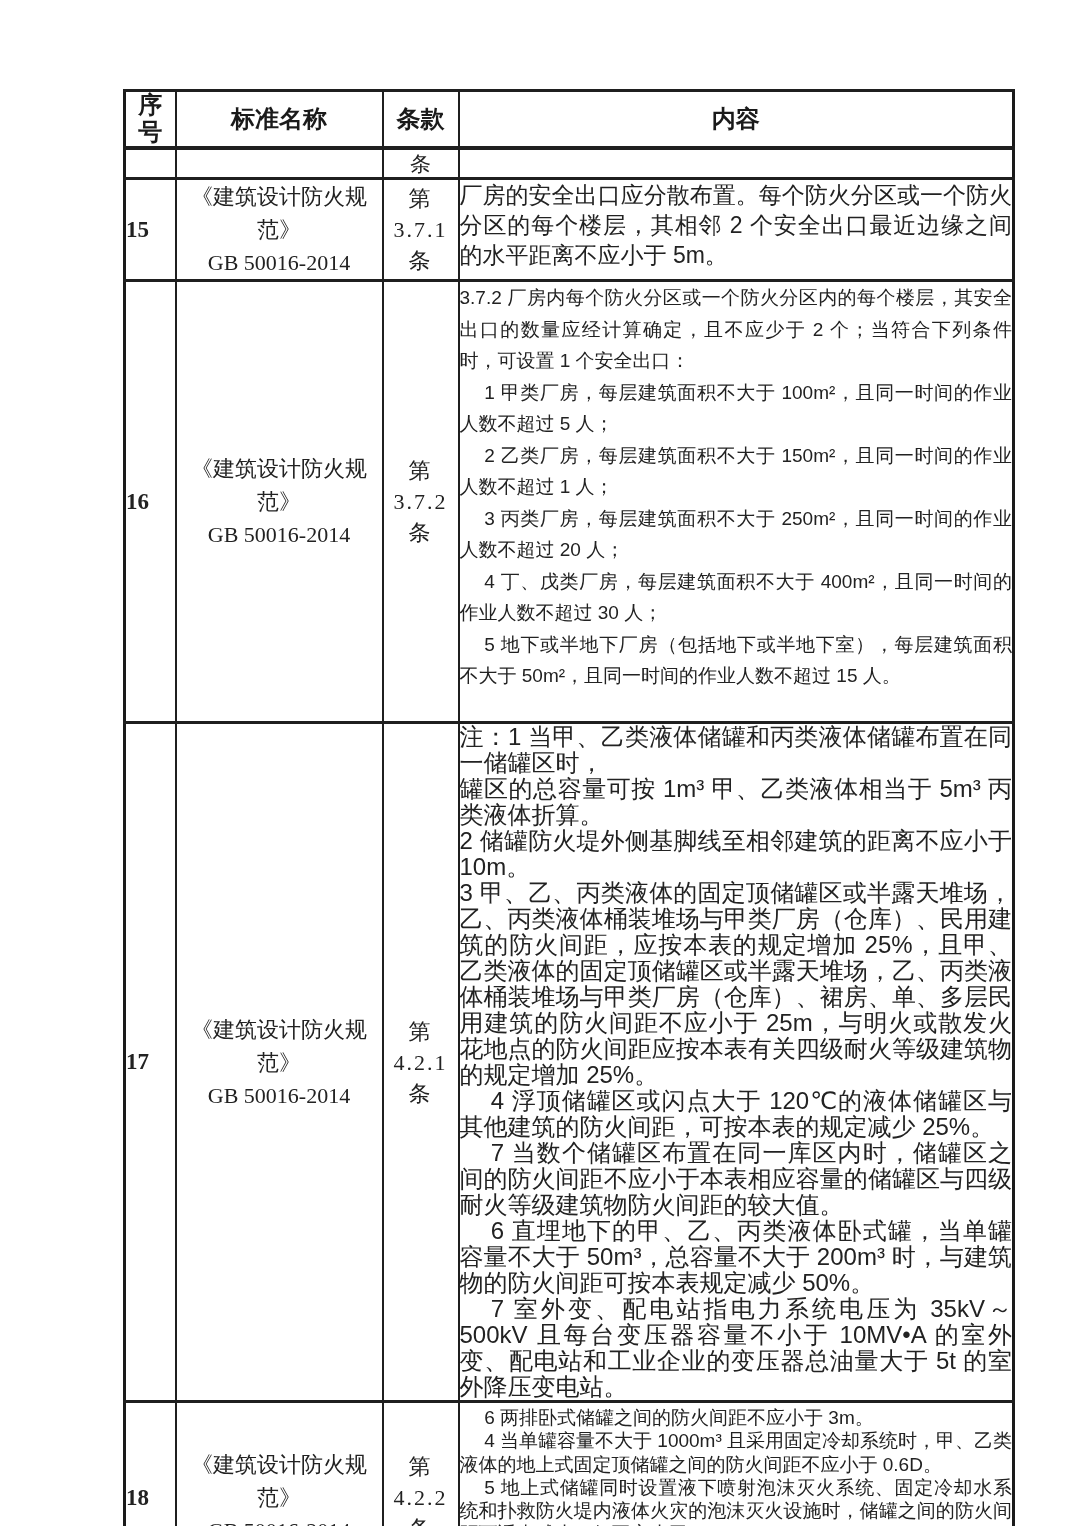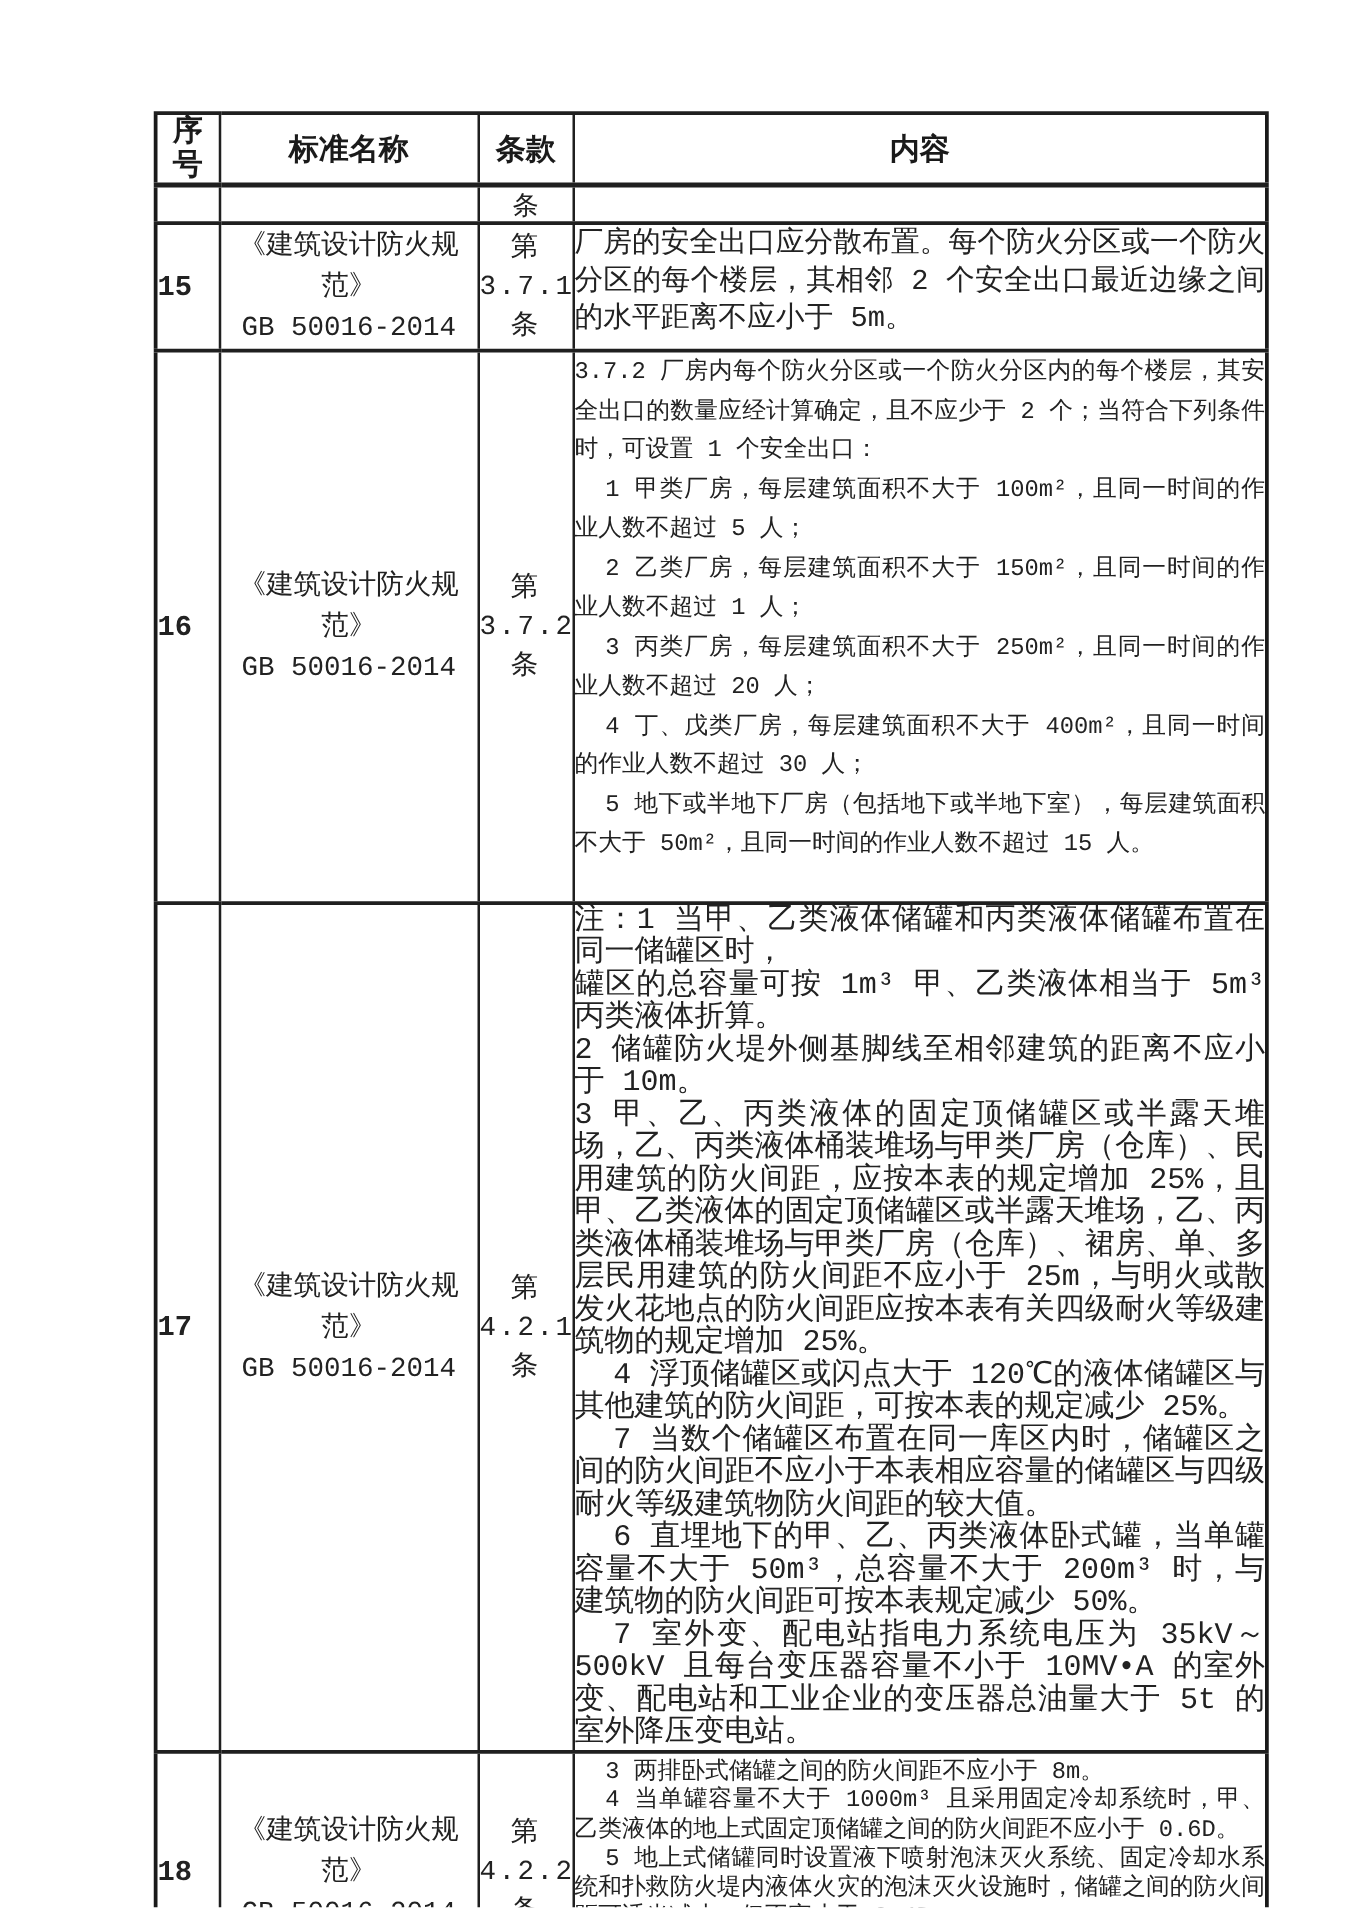--- a/index.html
+++ b/index.html
@@ -24,21 +24,20 @@
     border: 3px solid #1a1a1a;
   }
   .std-table th,
   .std-table td {
     border: 2px solid #1f1f1f;
     border-top-width: 3px;
     border-bottom-width: 3px;
     padding: 0;
     overflow: hidden;
     color: #222;
-    font-family: Liberation Mono, monospace;
   }
   .std-table thead th {
     border-bottom-width: 4px;
     font-family: "Liberation Serif", "DejaVu Serif", serif;
     font-weight: bold;
     font-size: 24px;
     text-align: center;
     vertical-align: middle;
     color: #1a1a1a;
   }
@@ -173,21 +172,21 @@
       </tr>
 
       <tr class="r18" style="height:167px">
         <td class="no-cell">18</td>
         <td class="name-cell">《建筑设计防火规范》
 GB 50016-2014</td>
         <td class="clause-cell">第
 4.2.2
 条</td>
         <td class="content-cell">
-          <p class="para indent">3 两排卧式储罐之间的防火间距不应小于 8m。</p>
+          <p class="para indent">6 两排卧式储罐之间的防火间距不应小于 3m。</p>
           <p class="para indent">4 当单罐容量不大于 1000m³ 且采用固定冷却系统时，甲、乙类液体的地上式固定顶储罐之间的防火间距不应小于 0.6D。</p>
           <p class="para indent">5 地上式储罐同时设置液下喷射泡沫灭火系统、固定冷却水系统和扑救防火堤内液体火灾的泡沫灭火设施时，储罐之间的防火间距可适当减小，但不宜小于 0.4D。</p>
           <p class="para indent">6 闪点大于 110℃的液体，当单罐容量大于 1000m³ 时，储罐之间的防</p>
         </td>
       </tr>
     </tbody>
   </table>
 </div>
 
 </body></html>

